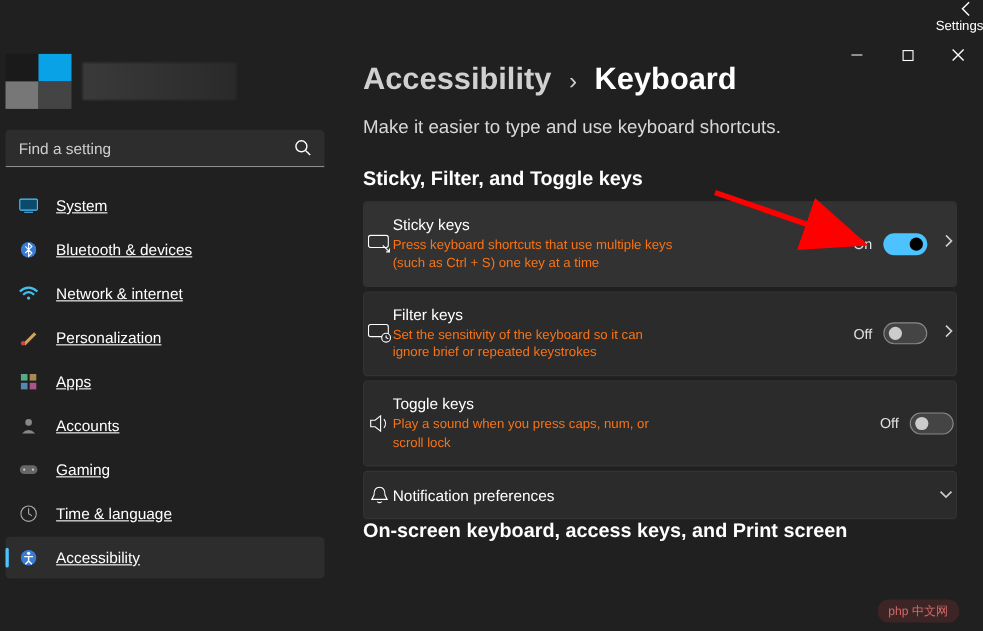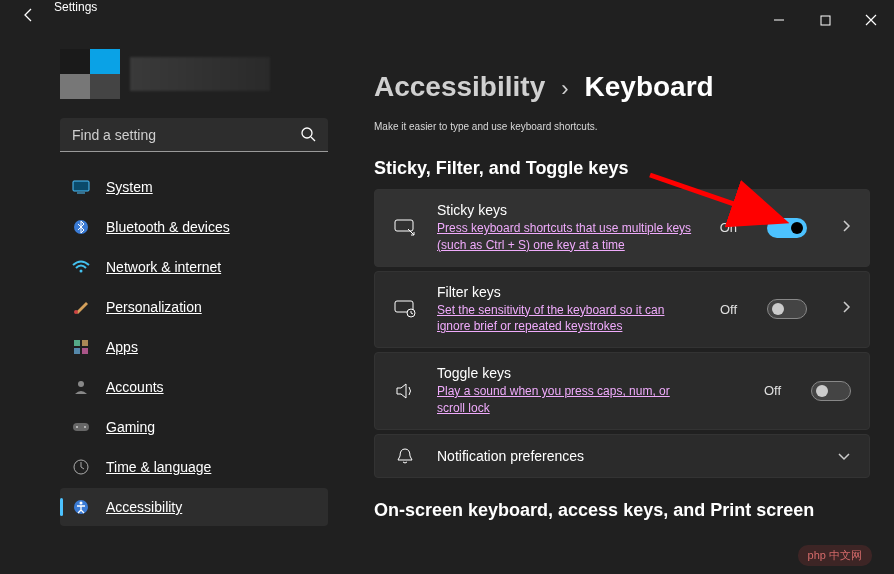--- a/index.html
+++ b/index.html
@@ -1,64 +1,64 @@
 <!DOCTYPE html>
 <html><head>
   <meta charset="utf-8">
   <style>
     * { margin: 0; padding: 0; box-sizing: border-box; font-family: "Segoe UI", sans-serif; }
     body { background: #202020; color: #fff; width: 894px; height: 574px; overflow: hidden; position: relative; }
-    .titlebar { display: flex; align-items: flex-start; height: 40px; padding-left: 14px; }
+    .titlebar { display: flex; align-items: flex-end; height: 40px; padding-left: 14px; flex-direction: column; }
     .back-btn { width: 30px; height: 30px; display: flex; align-items: center; justify-content: center; cursor: pointer; }
     .app-title { margin-left: 10px; font-size: 12px; }
     .win-controls { margin-left: auto; display: flex; }
     .win-btn { width: 46px; height: 40px; display: flex; align-items: center; justify-content: center; cursor: pointer; }
     .layout { display: flex; height: calc(100% - 40px); }
-    .sidebar { width: 300px; padding: 0 16px; display: flex; flex-direction: column; margin-left: 44px; }
+    .sidebar { width: 300px; padding: 0 5px; display: flex; flex-direction: column; }
     .user-block { height: 60px; margin: 4px 0 14px 0; display: flex; align-items: center; gap: 10px; }
     .avatar-mosaic { width: 60px; height: 50px; display: grid; grid-template-columns: 1fr 1fr; grid-template-rows: 1fr 1fr; }
     .avatar-mosaic > div:nth-child(1){ background:#1a1a1a; }
     .avatar-mosaic > div:nth-child(2){ background:#0aa2e6; }
     .avatar-mosaic > div:nth-child(3){ background:#777; }
     .avatar-mosaic > div:nth-child(4){ background:#444; }
     .user-text-mask { width: 140px; height: 34px; background: linear-gradient(90deg,#3a3a3a,#2a2a2a); filter: blur(1px); }
     .search { position: relative; margin-bottom: 16px; }
     .search input { width: 100%; height: 34px; background: #2d2d2d; border: none; border-bottom: 1px solid #9a9a9a; color: #fff; padding: 0 38px 0 12px; font-size: 14px; border-radius: 4px 4px 0 0; }
     .search input::placeholder { color: #cfcfcf; }
     .search .icon { position: absolute; right: 12px; top: 8px; }
     .nav { display: flex; flex-direction: column; gap: 2px; text-decoration: underline; }
     .nav-item { display: flex; align-items: center; height: 38px; padding: 0 12px; gap: 16px; border-radius: 4px; font-size: 14px; cursor: pointer; position: relative; }
     .nav-item.active { background: #2d2d2d; }
     .nav-item.active::before { content: ""; position: absolute; left: 0; top: 10px; bottom: 10px; width: 3px; background: #4cc2ff; border-radius: 2px; }
     .nav-icon { width: 18px; height: 18px; display: flex; align-items: center; justify-content: center; }
     .content { flex: 1; padding: 16px 24px 0 30px; overflow: hidden; }
     .breadcrumb { display: flex; align-items: baseline; gap: 16px; margin-bottom: 18px; }
     .bc-parent { font-size: 28px; font-weight: 600; color: #d0d0d0; }
     .bc-sep { font-size: 22px; color: #d0d0d0; }
-    .bc-current { font-size: 28px; font-weight: 600; margin-top: 15px; }
-    .page-desc { font-size: 10px; color: #d8d8d8; margin-bottom: 26px; }
+    .bc-current { font-size: 28px; font-weight: 600; }
+    .page-desc { font-size: 17px; color: #d8d8d8; margin-bottom: 26px; }
     .section-h { font-size: 18px; font-weight: 600; margin-bottom: 10px; }
     .cards { display: flex; flex-direction: column; gap: 4px; }
-    .card { background: #2b2b2b; border: 1px solid #333; border-radius: 4px; display: flex; align-items: center; padding: 12px 18px; gap: 20px; cursor: pointer; }
+    .card { background: #2b2b2b; border: 1px solid #333; border-radius: 4px; display: flex; align-items: center; padding: 12px 2px; cursor: pointer; }
     .card.highlight { background: #323232; }
     .card-icon { width: 24px; display: flex; justify-content: center; color: #fff; }
     .card-text { flex: 1; }
     .card-title { font-size: 14px; }
-    .card-desc { font-size: 12px; color: #f0abfc; margin-top: 2px; max-width: 260px; line-height: 1.4; text-decoration: underline; }
+    .card-desc { font-size: 12px; color: #f97316; margin-top: 2px; max-width: 260px; line-height: 1.4; }
     .card-state { font-size: 13px; color: #e0e0e0; }
     .toggle { width: 40px; height: 20px; border-radius: 10px; position: relative; margin-left: 10px; }
     .toggle.on { background: #4cc2ff; }
     .toggle.off { background: #444; border: 1px solid #888; }
     .toggle .knob { position: absolute; width: 12px; height: 12px; border-radius: 50%; top: 4px; }
     .toggle.on .knob { right: 4px; background: #000; }
     .toggle.off .knob { left: 4px; top: 3px; background: #ccc; }
     .chev { margin-left: 14px; color: #ccc; }
     .arrow-overlay { position: absolute; left: 640px; top: 165px; pointer-events: none; }
     .watermark { position: absolute; right: 22px; bottom: 8px; font-size: 11px; color: #d46a6a; background: rgba(180,60,60,0.2); padding: 3px 10px; border-radius: 10px; }
-    .section-h.second { margin-top: 22px; }
+    .section-h.second { }
   </style>
 </head>
 <body>
 
 <div class="titlebar">
   <div class="back-btn">
     <svg width="16" height="16" viewBox="0 0 16 16">
         <path d="M10 2 L4 8 L10 14" stroke="#fff" stroke-width="1.3" fill="none"></path>
       </svg>
   </div>

